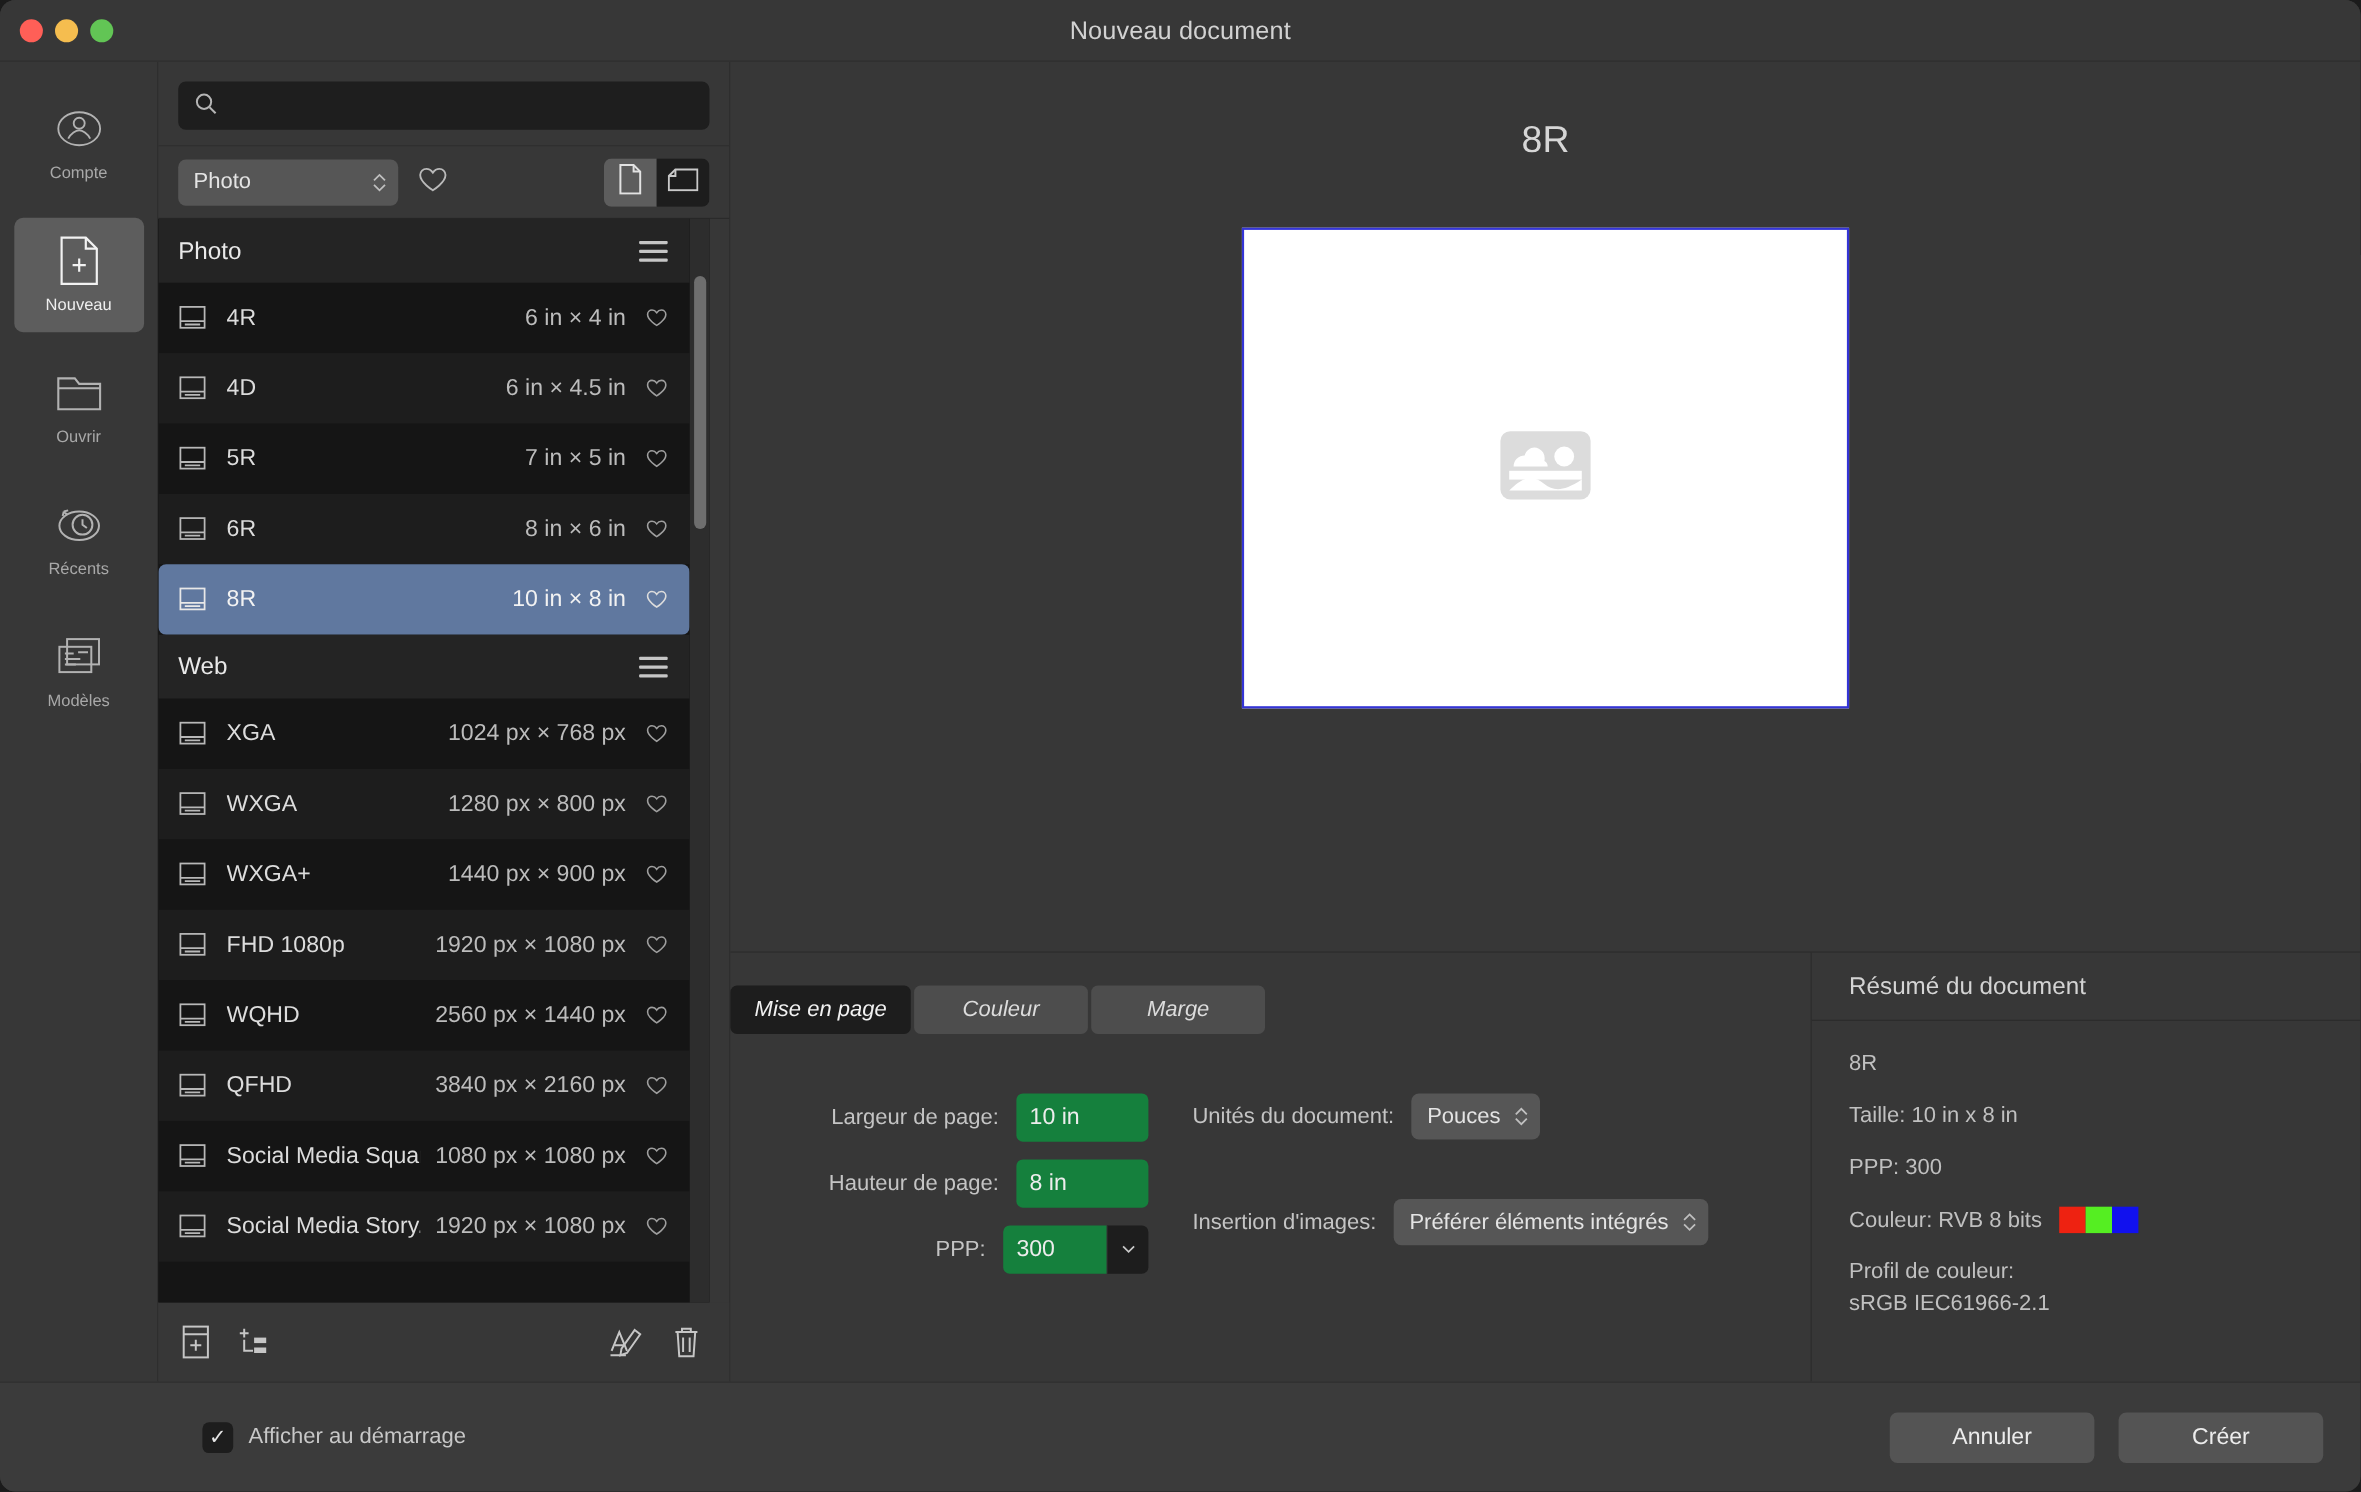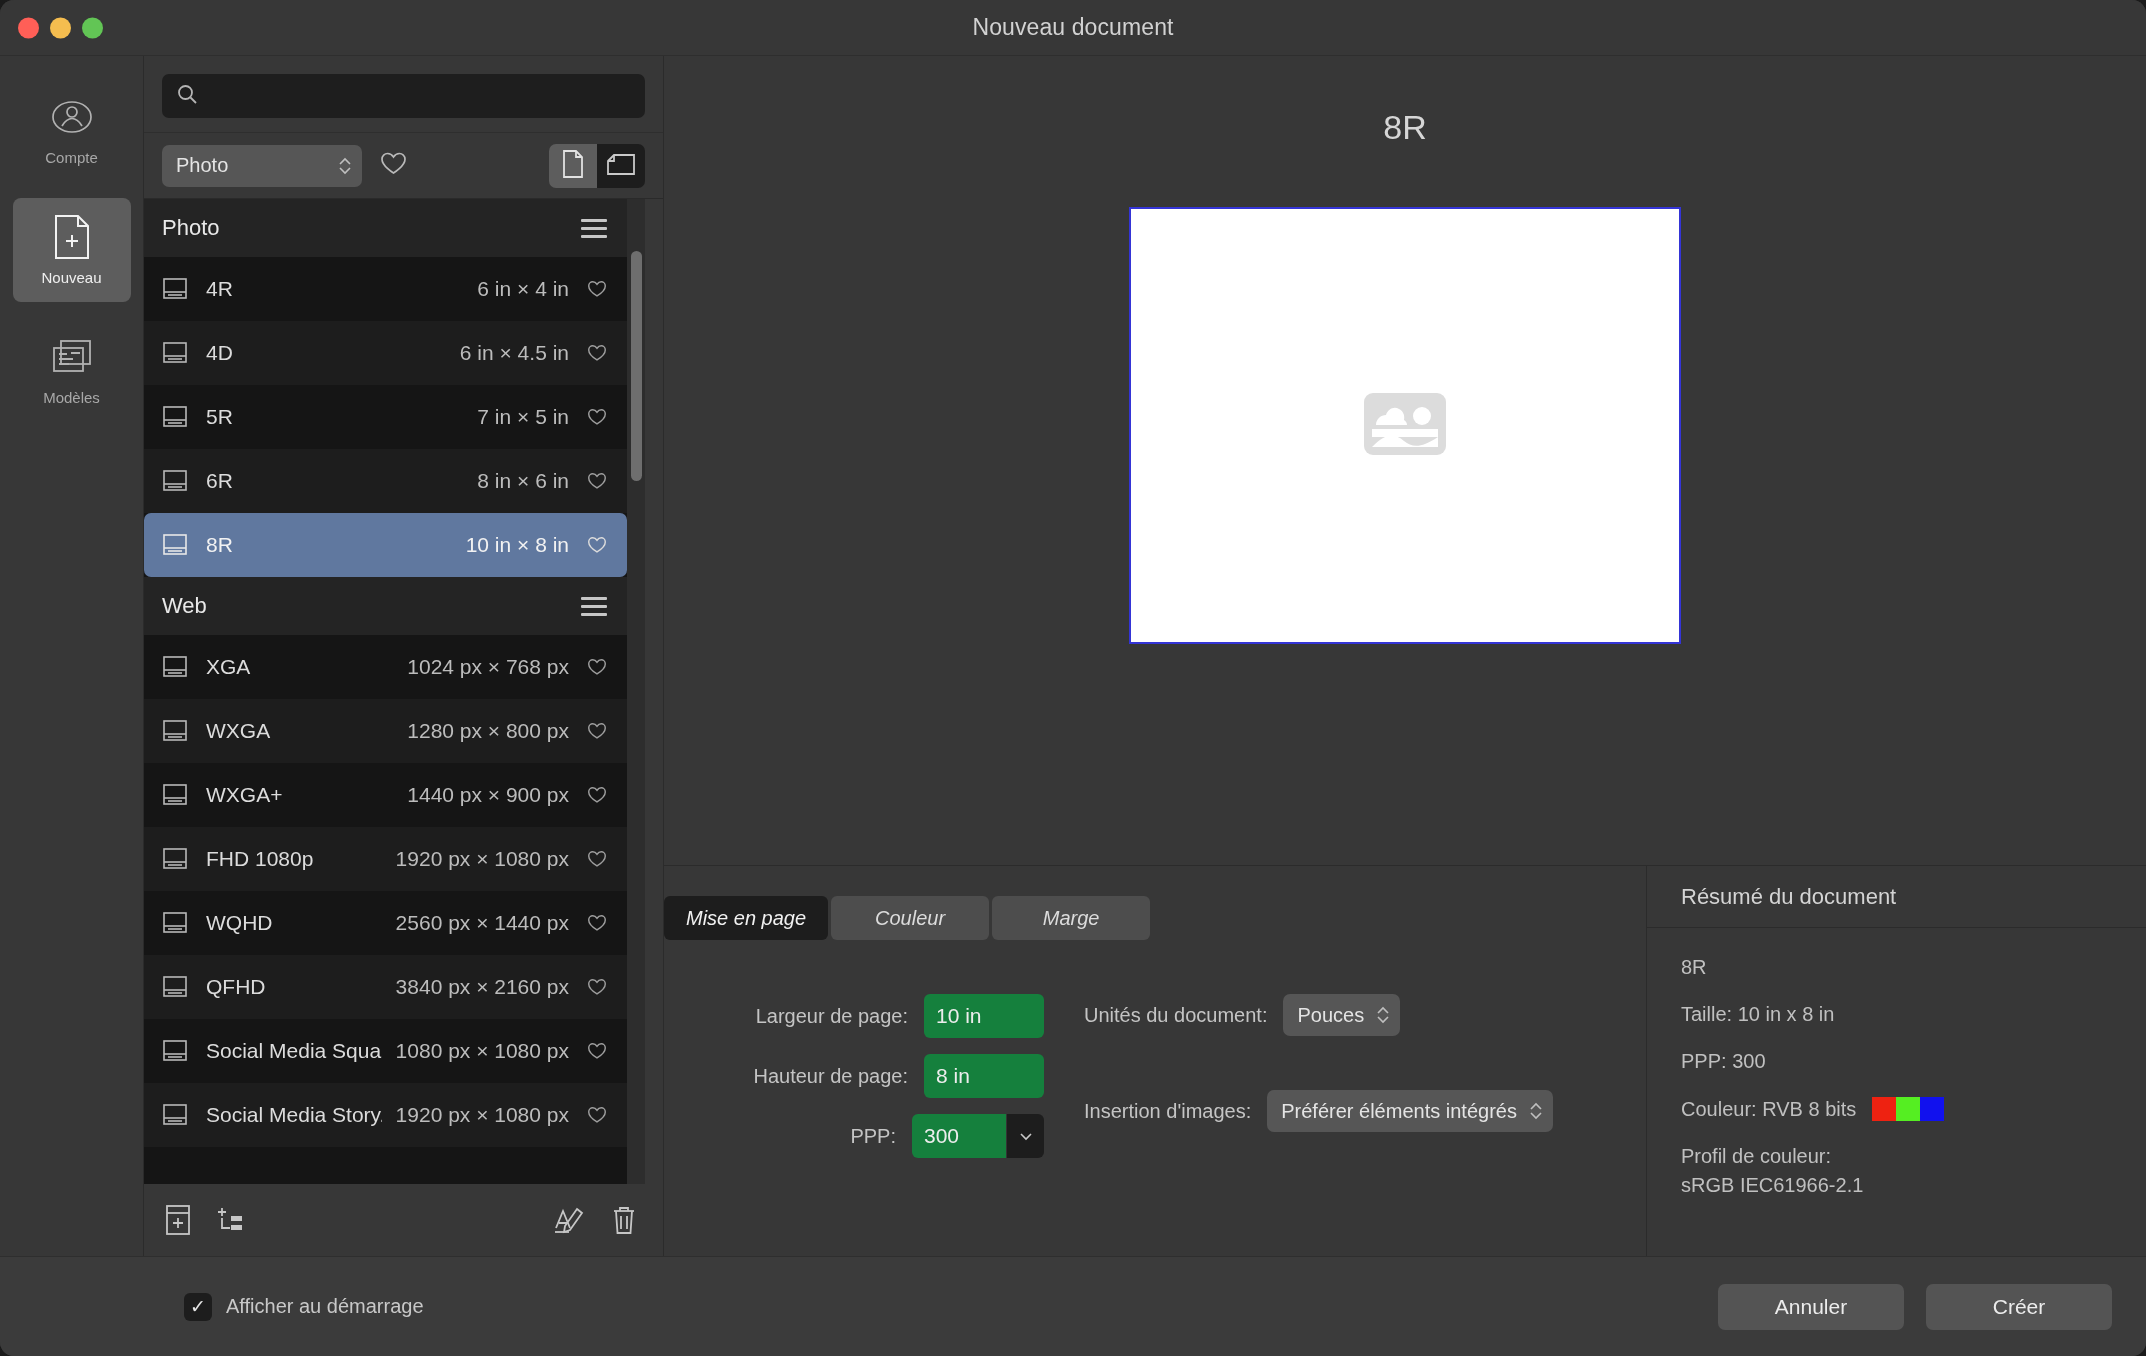--- a/index.html
+++ b/index.html
@@ -235,21 +235,41 @@
         <span class="ico">
           <svg width="40" height="46" viewBox="0 0 40 46" fill="none" stroke="#f2f2f2" stroke-width="2">
             <path d="M4 2h22l10 10v32H4z"></path>
               <path d="M26 2v10h10"></path>
             <path d="M20 21v12M14 27h12"></path>
           </svg>
         </span>
         <span class="rail-label">Nouveau</span>
       </div>
 
-
+      <div class="rail-item">
+        <span class="ico">
+          <svg width="44" height="36" viewBox="0 0 44 36" fill="none" stroke="#b2b2b2" stroke-width="1.9">
+            <path d="M3 10V5h15l4 5h19v23H3z"></path>
+              <path d="M3 14h38"></path>
+          </svg>
+        </span>
+        <span class="rail-label">Ouvrir</span>
+      </div>
+
+      <div class="rail-item">
+        <span class="ico">
+          <svg width="44" height="40" viewBox="0 0 44 40" fill="none" stroke="#b2b2b2" stroke-width="1.8">
+            <ellipse cx="22" cy="21" rx="18" ry="13"></ellipse>
+            <circle cx="25" cy="20" r="9"></circle>
+              <path d="M25 15v5l4 3"></path>
+            <path d="M11 11l-3-3M8 8l4-1M8 8l-1 4"></path>
+          </svg>
+        </span>
+        <span class="rail-label">Récents</span>
+      </div>
 
       <div class="rail-item">
         <span class="ico">
           <svg width="42" height="36" viewBox="0 0 42 36" fill="none" stroke="#b2b2b2" stroke-width="1.8">
             <rect x="10" y="2" width="29" height="23"></rect>
             <rect x="3" y="9" width="29" height="23"></rect>
             <path d="M8 15h8M8 20h14M8 25h10M20 14h9"></path>
           </svg>
         </span>
         <span class="rail-label">Modèles</span>

